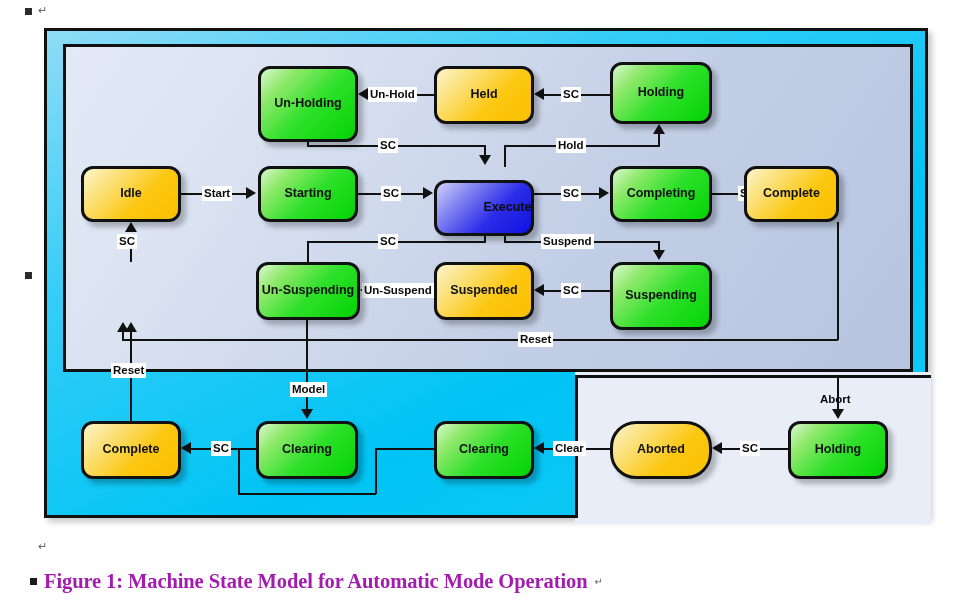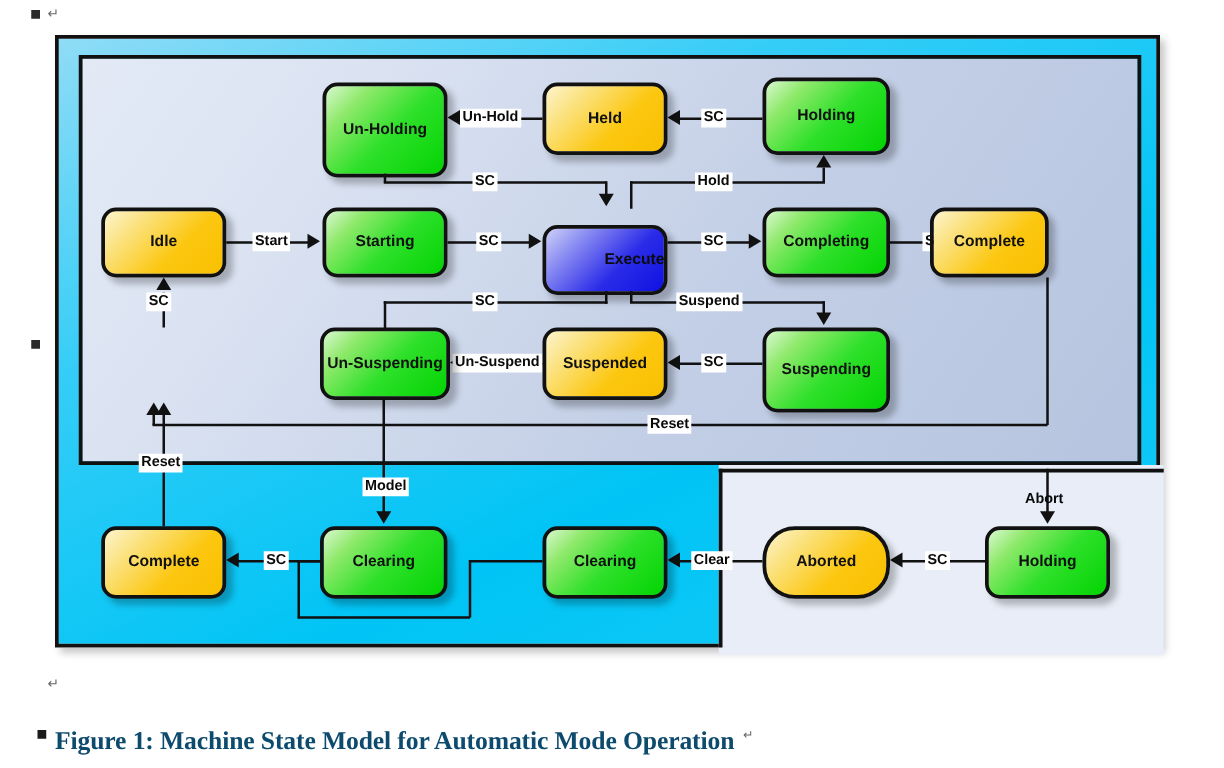--- a/index.html
+++ b/index.html
@@ -34,24 +34,23 @@
     gap: 7px;
   }
   #caption .cap-bullet {
     width: 7px; height: 7px; background:#1a1a1a;
     display:inline-block;
   }
   #caption .cap-text {
     font-family: "Liberation Serif", serif;
     font-weight: bold;
     font-size: 20.5px;
-    color:#0c4a6e;
+    color:#a21caf;
     letter-spacing:-0.1px;
     white-space: nowrap;
-    margin-top: 12px;
   }
   #caption .cap-pilcrow { font-size:10px; color:#666; }
 
   
   #stage {
     position: absolute;
     left: 0; top: 0;
     width: 979px; height: 545px;
   }
 

